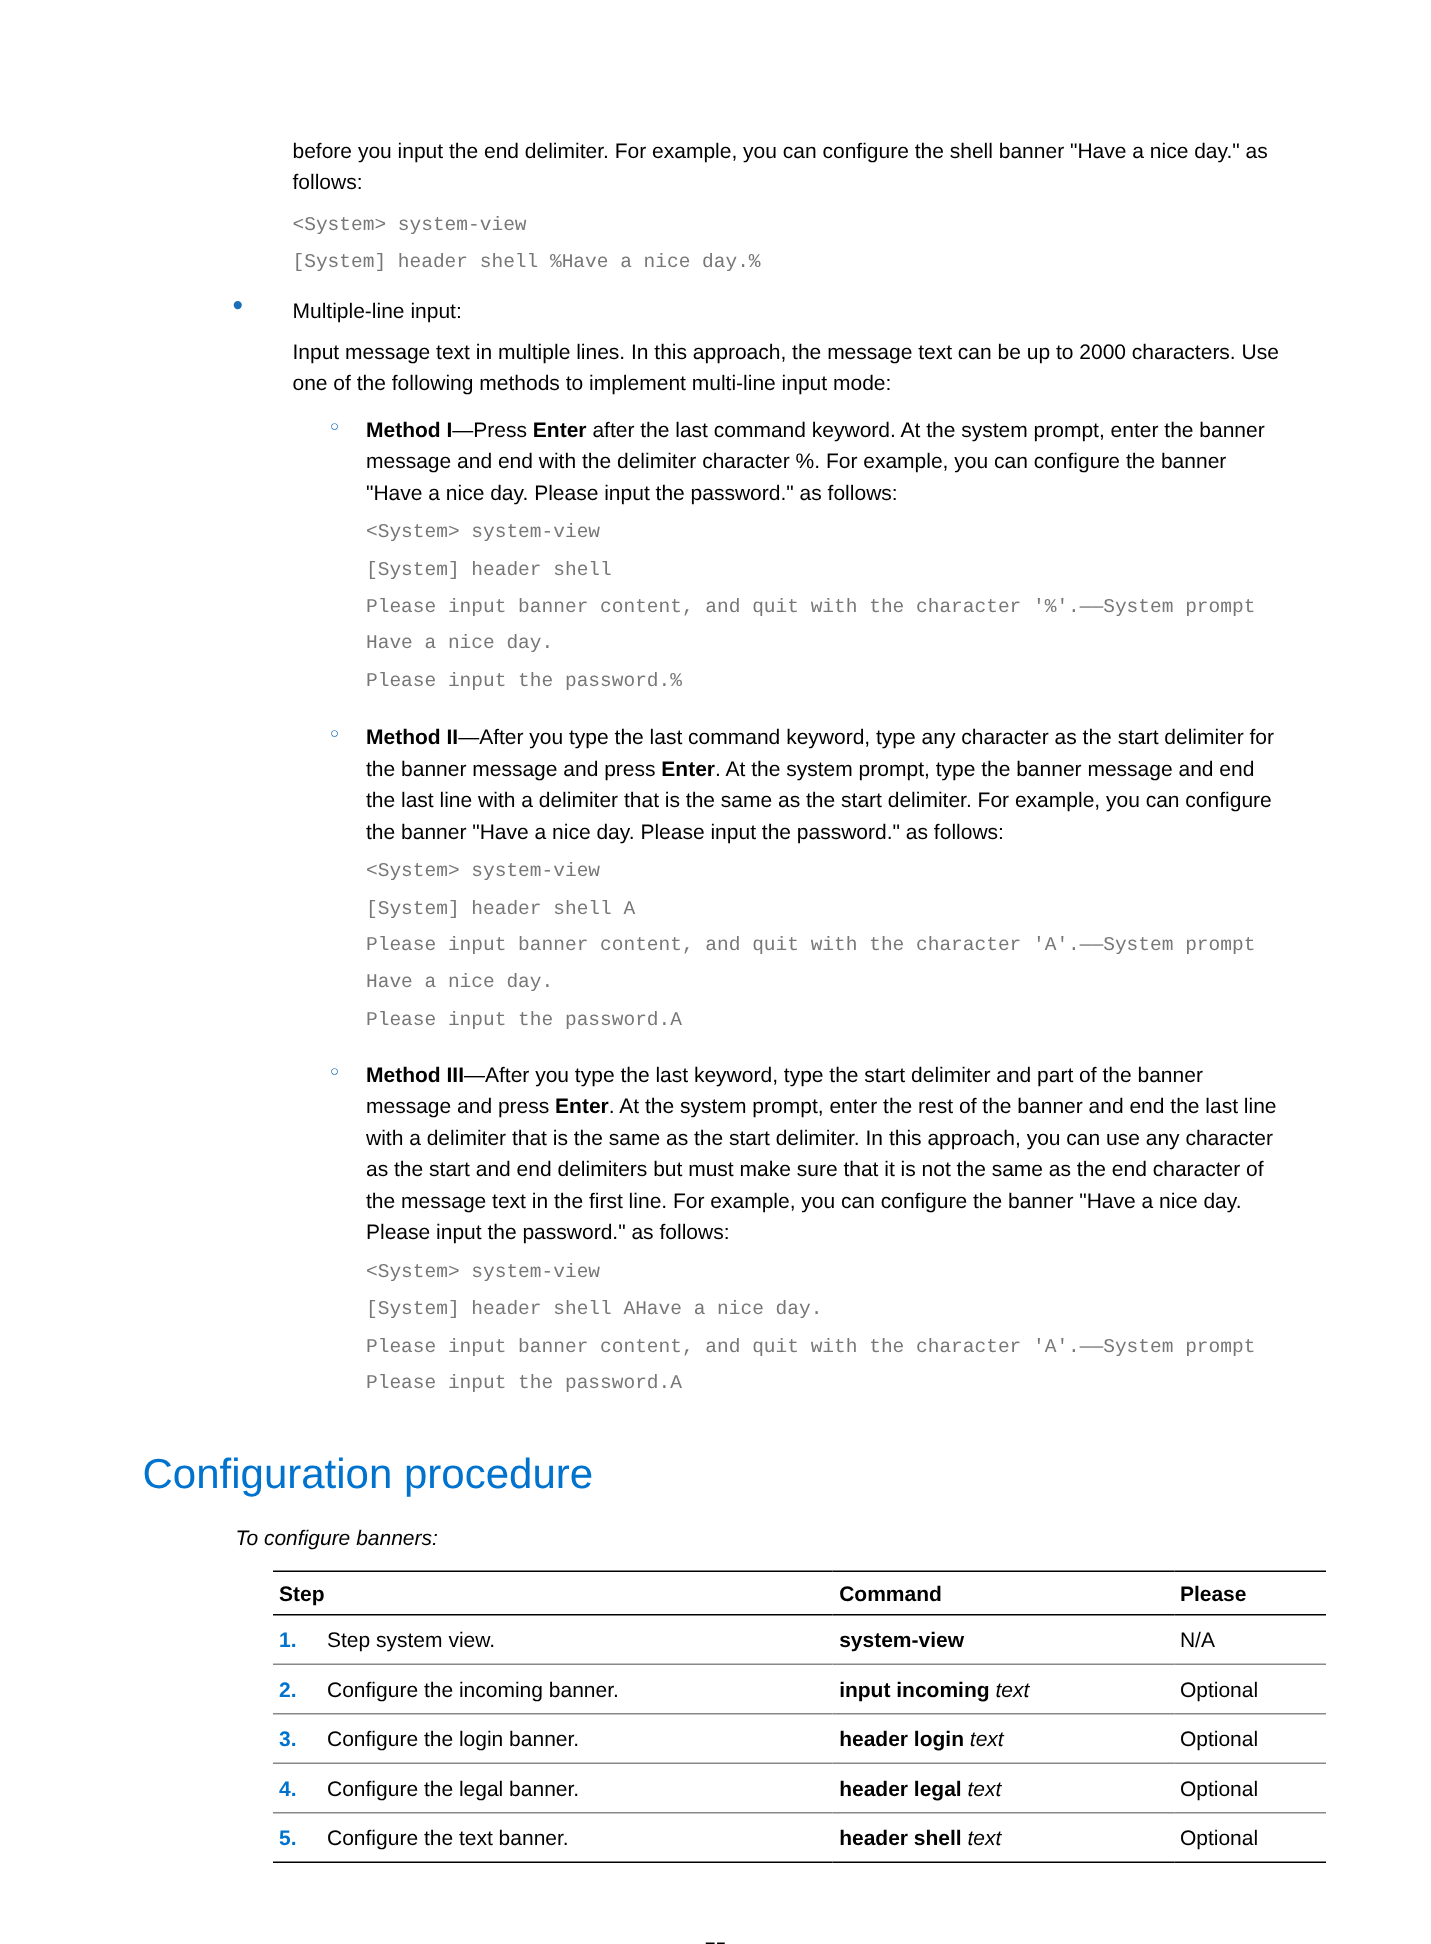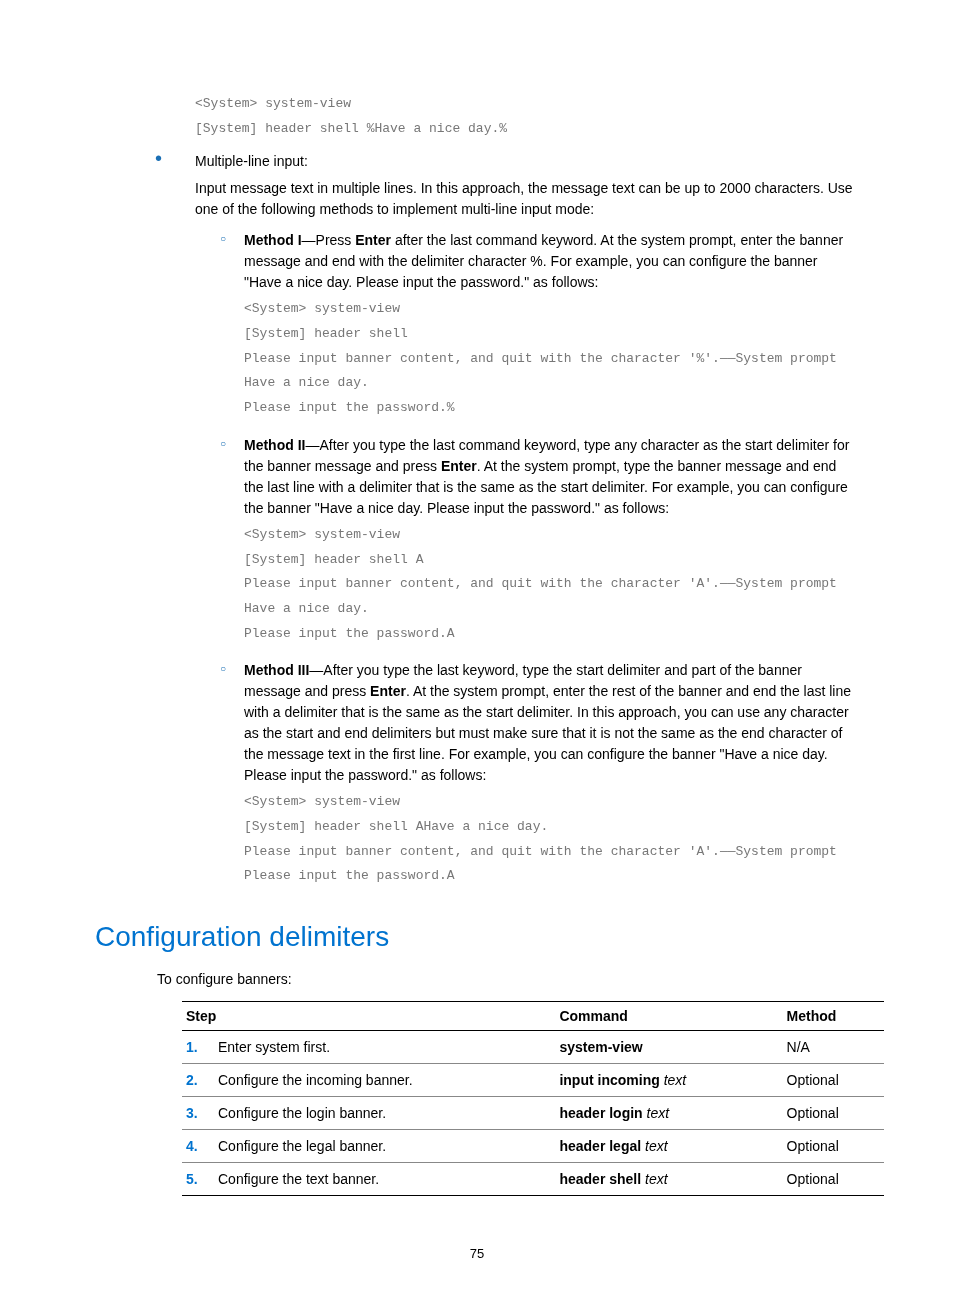--- a/index.html
+++ b/index.html
@@ -82,20 +82,21 @@
   .h2 {
     font-size: 28px;
     font-weight: 300;
     color: #0073cf;
     margin: 28px 0 18px 0;
     font-family: Arial, Helvetica, sans-serif;
   }
   .intro {
     font-size: 14px;
     margin-left: 62px;
+    font-style: italic;
   }
   table {
     border-collapse: collapse;
     width: 100%;
     margin-left: 87px;
     width: calc(100% - 62px);
     font-size: 14px;
   }
   thead th {
     text-align: left;
@@ -124,20 +125,21 @@
     font-size: 13px;
     margin-top: 50px;
   }
 </style>
 </head>
 <body>
 
 <div class="page">
 
   <div class="content-indent">
+    <p class="para">before you input the end delimiter. For example, you can configure the shell banner "Have a nice day." as follows:</p>
     <div class="code">&lt;System&gt; system-view
 [System] header shell %Have a nice day.%</div>
   </div>
 
   <div class="bullet-row">
     <div class="bullet-dot">•</div>
     <div class="bullet-text">Multiple-line input:</div>
   </div>
 
   <div class="content-indent">
@@ -172,36 +174,36 @@
     <div class="sub-circle">○</div>
     <div class="sub-body">
       <span class="bold">Method III</span><span>—After you type the last keyword, type the start delimiter and part of the banner message and press </span><span class="bold">Enter</span><span>. At the system prompt, enter the rest of the banner and end the last line with a delimiter that is the same as the start delimiter. In this approach, you can use any character as the start and end delimiters but must make sure that it is not the same as the end character of the message text in the first line. For example, you can configure the banner "Have a nice day. Please input the password." as follows:</span>
       <div class="code-sub">&lt;System&gt; system-view
 [System] header shell AHave a nice day.
 Please input banner content, and quit with the character 'A'.——System prompt
 Please input the password.A</div>
     </div>
   </div>
 
-  <h2 class="h2">Configuration delimiters</h2>
+  <h2 class="h2">Configuration procedure</h2>
 
   <p class="intro">To configure banners:</p>
 
   <table>
     <thead>
       <tr>
         <th colspan="2">Step</th>
         <th>Command</th>
-        <th>Method</th>
+        <th>Please</th>
       </tr>
     </thead>
     <tbody>
       <tr>
         <td class="step-num">1.</td>
-        <td>Enter system first.</td>
+        <td>Step system view.</td>
         <td><span class="cmd-bold">system-view</span><span class="cmd-ital"></span></td>
         <td>N/A</td>
       </tr>
       <tr>
         <td class="step-num">2.</td>
         <td>Configure the incoming banner.</td>
         <td><span class="cmd-bold">input incoming</span><span class="cmd-ital"> text</span></td>
         <td>Optional</td>
       </tr>
       <tr>

